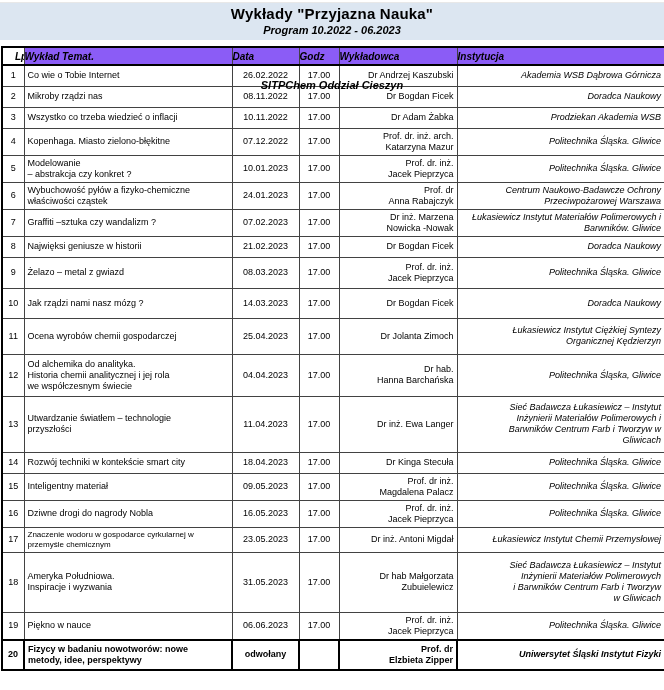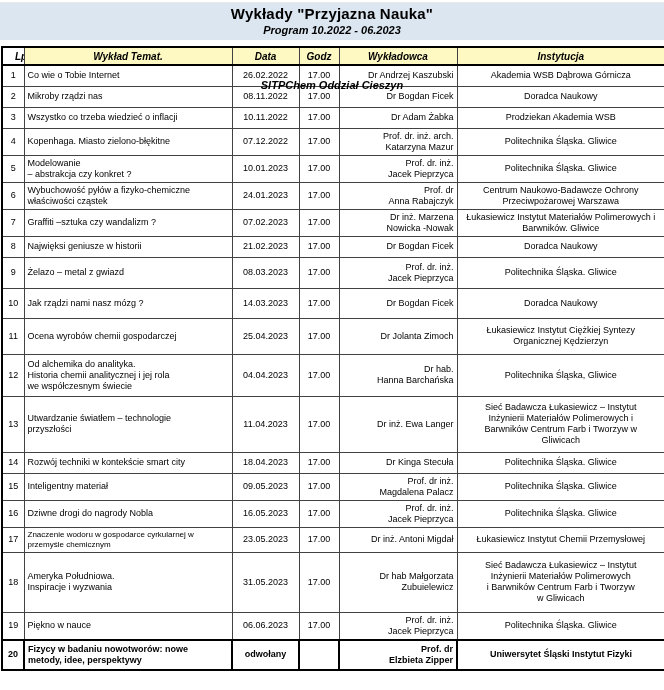--- a/index.html
+++ b/index.html
@@ -9,31 +9,31 @@
 
   .banner { background:#dce6f1; height:37px; text-align:center; padding-top:2px; }
   .banner .title { font-size:15px; font-weight:bold; color:#000; line-height:18px; letter-spacing:0.2px; }
   .banner .subtitle { display:flex; justify-content:center; gap:40px; font-size:11px; font-weight:bold; font-style:italic; line-height:15px; color:#000;flex-direction:column; }
 
   .gap { height:6px; background:#ffffff; }
 
   table { border-collapse:collapse; table-layout:fixed; width:663px; margin-left:1px; border:2px solid #000; }
   th, td { border:1px solid #424242; vertical-align:middle; color:#000; overflow:hidden; }
 
-  thead th { background:#fef9c3; font-size:10px; font-style:italic; font-weight:bold; height:18px;
-             border-top:2px solid #000; border-bottom:2px solid #000; text-align:center; }
+  thead th { background:#8b5cf6; font-size:10px; font-style:italic; font-weight:bold; height:18px;
+             border-top:2px solid #000; border-bottom:2px solid #000; text-align:left; }
   thead th.lp { background:#ffffff; text-align:center; padding-left:12px; }
 
   tbody td { font-size:9px; line-height:11px; height:21px; padding:2px 3px; white-space:pre-line; background:#ffffff; }
   td.c0 { text-align:center; padding:2px 1px; }
   td.c1 { text-align:left; }
   td.c2 { text-align:center; }
   td.c3 { text-align:center; }
   td.c4 { text-align:right; }
-  td.c5 { text-align:center; }
+  td.c5 { text-align:right;font-style:italic; }
 
   tbody tr:nth-child(9)  td { height:31px; }
   tbody tr:nth-child(10) td { height:30px; }
   tbody tr:nth-child(11) td { height:36px; }
   tbody tr:nth-child(12) td { height:42px; }
   tbody tr:nth-child(13) td { height:56px; }
   tbody tr:nth-child(17) td.c1 { font-size:8px; line-height:10px; }
   tbody tr:nth-child(18) td { height:60px; }
   tbody tr:nth-child(19) td { height:24px; }
   tbody tr:nth-child(20) td { height:30px; font-weight:bold; border:2px solid #000; }

